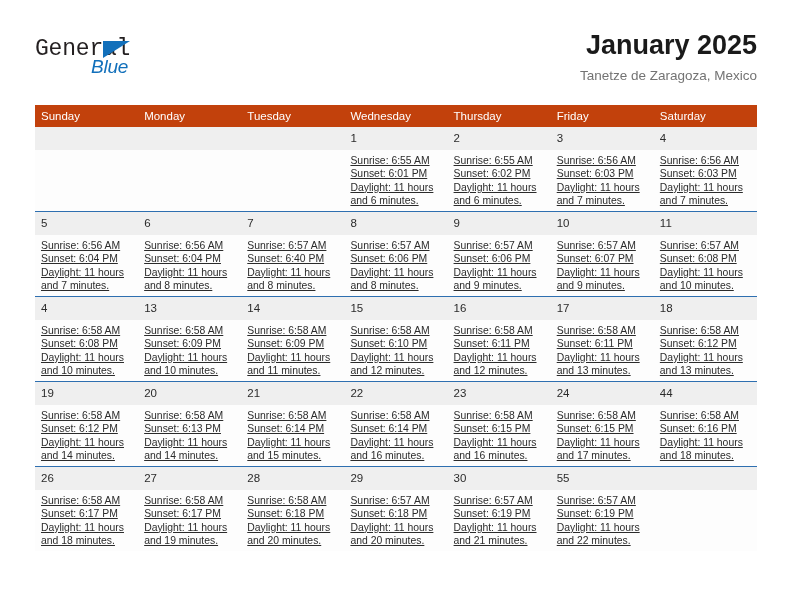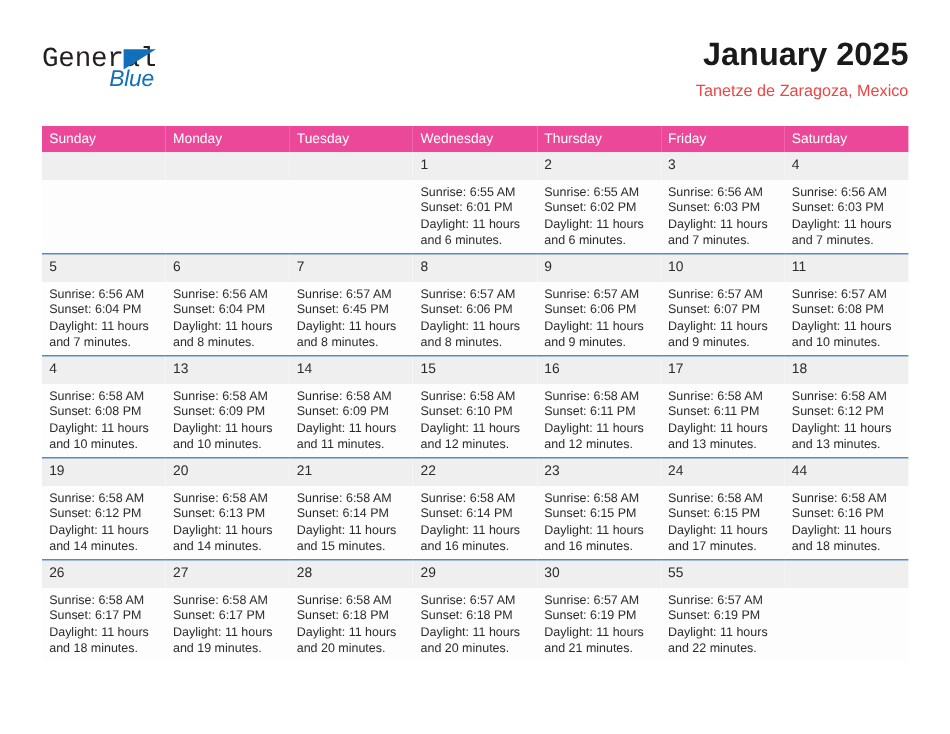--- a/index.html
+++ b/index.html
@@ -72,38 +72,38 @@
   }
   .cal-title {
     font-size: 27px;
     color: #1a1a1a;
     font-weight: bold;
     line-height: 34px;
     white-space: nowrap;
   }
   .cal-subtitle {
     font-size: 13.5px;
-    color: #ef4444;
+    color: #737373;
     line-height: 20px;
     margin-top: 4px;
     white-space: nowrap;
     text-align: center;
   }
 
   
   .calendar {
     position: absolute;
     left: 35px;
     top: 105px;
     width: 722px;
     border-collapse: collapse;
     table-layout: fixed;
   }
   .calendar th {
-    background: #ec4899;
+    background: #c2410c;
     color: #ffffff;
     font-size: 11.5px;
     font-weight: normal;
     text-align: left;
     padding: 4px 0 5px 6px;
     height: 13px;
     border: none;
   }
   .calendar td {
     width: 103.14px;
@@ -127,20 +127,21 @@
     height: 14px;
   }
   .cell-empty .daynum {
     color: transparent;
   }
   .info {
     padding: 4px 7px 0 6px;
     font-size: 10.4px;
     line-height: 13.4px;
     color: #2b2b2b;
+    text-decoration: underline;
   }
   .info div {
     white-space: normal;
   }
 </style>
 </head>
 <body>
 
 <div class="page">
 
@@ -229,21 +230,21 @@
             <div class="info">
               <div>Sunrise: 6:56 AM</div>
               <div>Sunset: 6:04 PM</div>
               <div>Daylight: 11 hours and 8 minutes.</div>
             </div>
           </td>
           <td>
             <span class="daynum">7</span>
             <div class="info">
               <div>Sunrise: 6:57 AM</div>
-              <div>Sunset: 6:45 PM</div>
+              <div>Sunset: 6:40 PM</div>
               <div>Daylight: 11 hours and 8 minutes.</div>
             </div>
           </td>
           <td>
             <span class="daynum">8</span>
             <div class="info">
               <div>Sunrise: 6:57 AM</div>
               <div>Sunset: 6:06 PM</div>
               <div>Daylight: 11 hours and 8 minutes.</div>
             </div>

